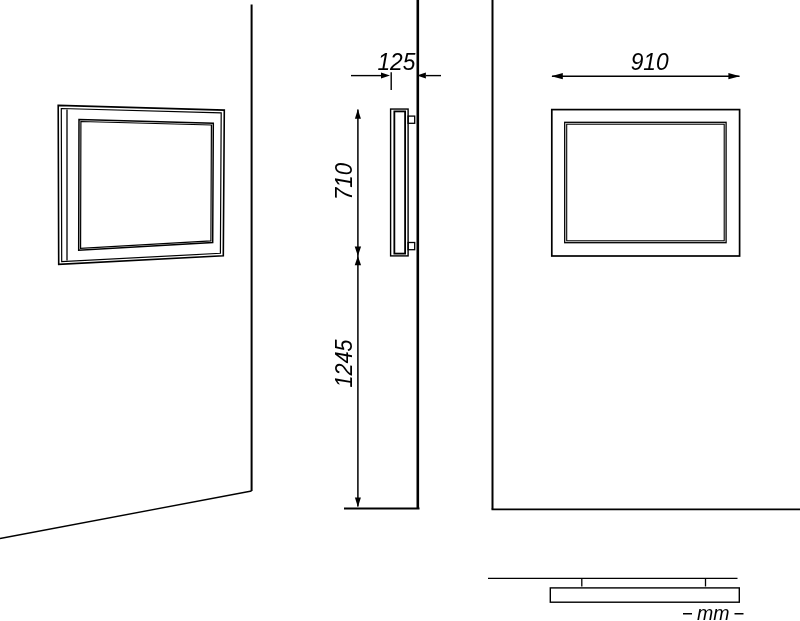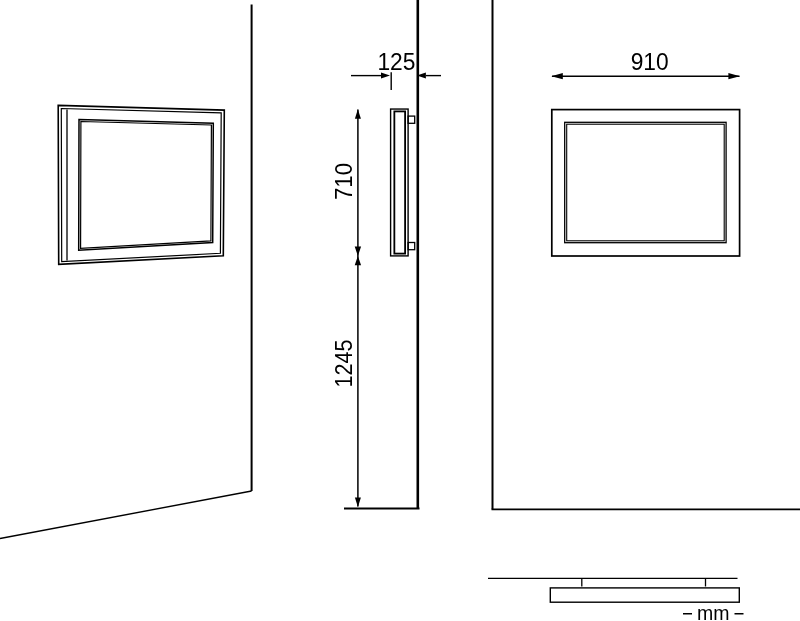--- a/index.html
+++ b/index.html
@@ -1,16 +1,16 @@
 <!DOCTYPE html>
 <html><head>
 <meta charset="utf-8">
 <style>
   html,body{margin:0;padding:0;background:#ffffff;}
-  .page{width:800px;height:621px;position:relative;overflow:hidden;background:#fff;}
+  .page{width:800px;height:621px;position:relative;overflow:hidden;background:#fff;font-style:italic;}
   svg{display:block;}
   text{font-family:"Liberation Sans",sans-serif;fill:#000;}
 </style>
 </head>
 <body>
 
 <div class="page">
 <svg width="800" height="621" viewBox="0 0 800 621" fill="none" stroke="none">
 
   <line x1="251.6" y1="4.5" x2="251.6" y2="491" stroke="#000" stroke-width="2"></line>

